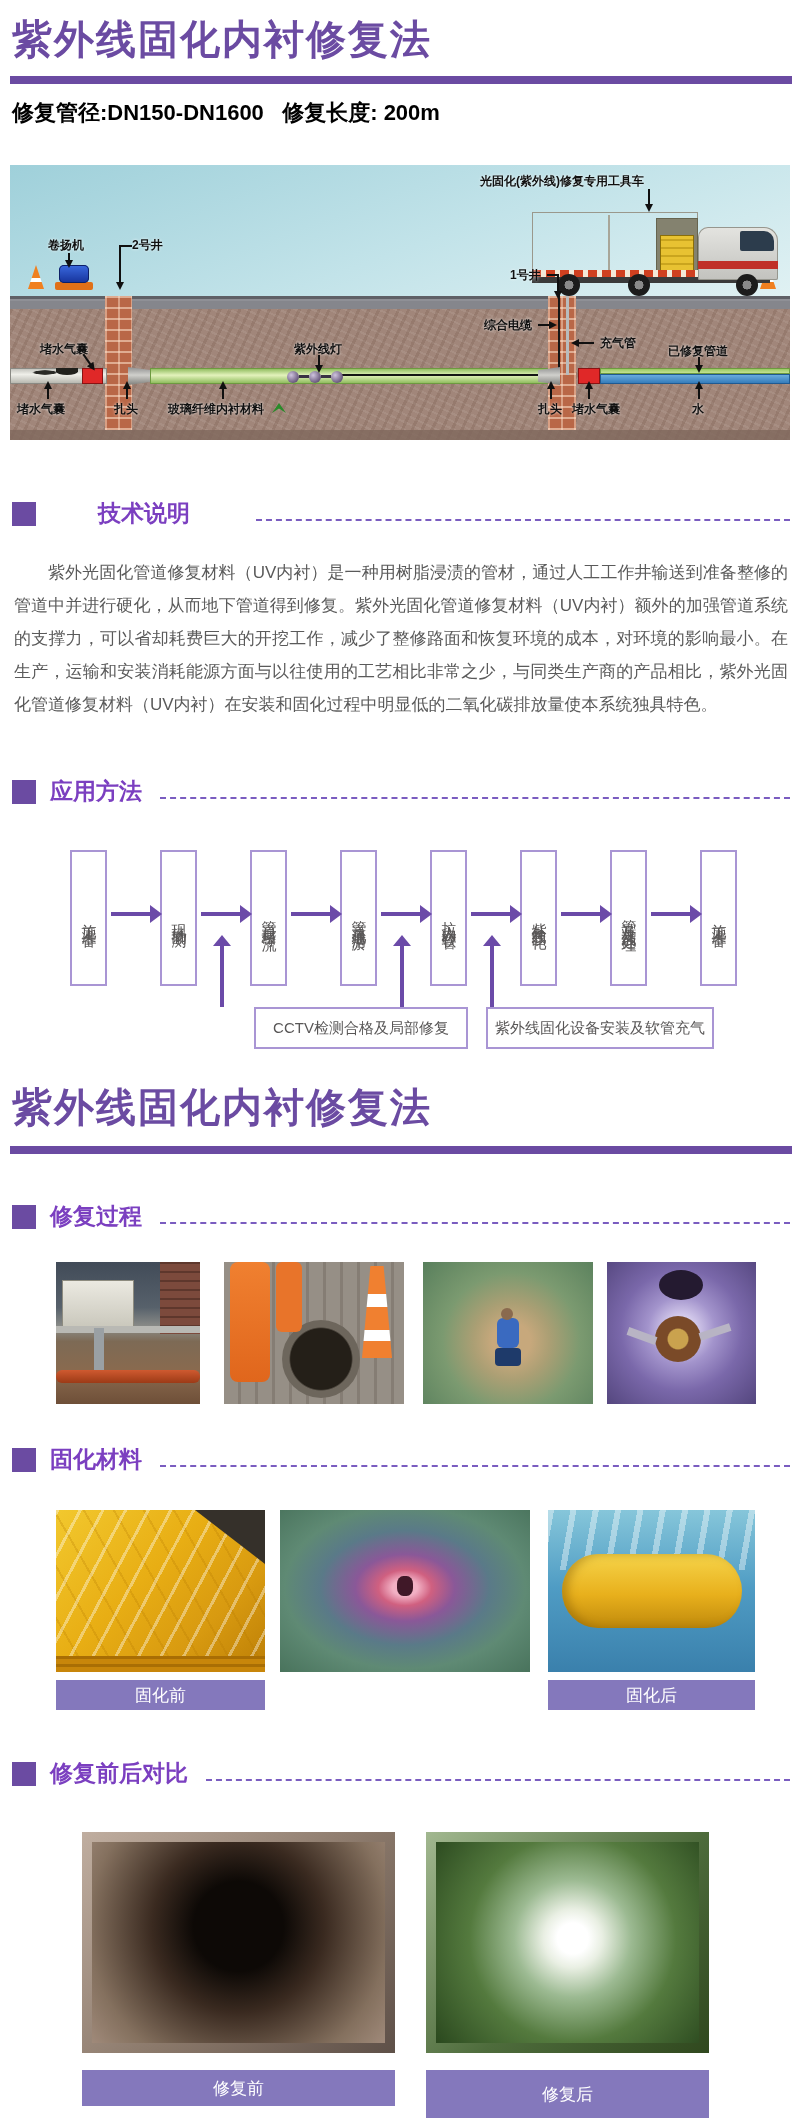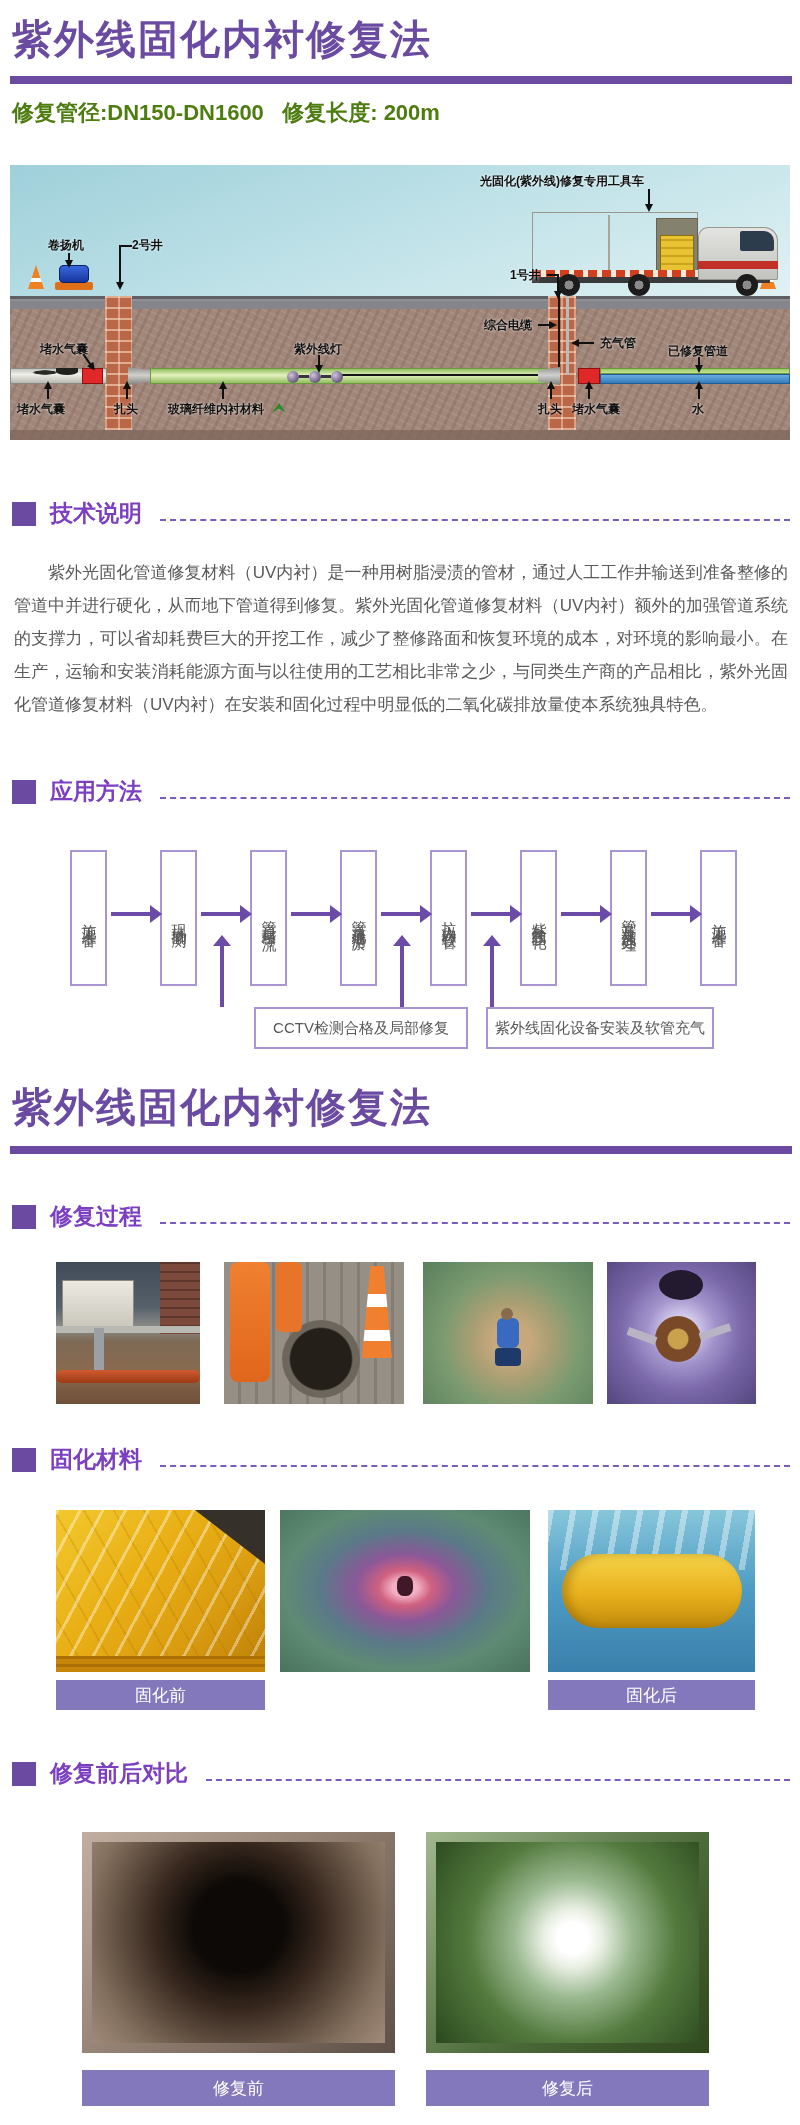--- a/index.html
+++ b/index.html
@@ -2,21 +2,21 @@
 <html><head>
 <meta charset="utf-8">
 <style>
   html,body{margin:0;padding:0;background:#fff;}
   .page{position:relative;width:800px;height:2125px;background:#fff;overflow:hidden;
         font-family:"Liberation Sans","DejaVu Sans",sans-serif;}
   .abs{position:absolute;}
   
   .bigtitle{position:absolute;left:12px;font-size:40px;font-weight:bold;color:#6b4ba2;letter-spacing:2px;white-space:nowrap;}
   .bigrule{position:absolute;left:10px;width:782px;height:8px;background:#6b4ba2;}
-  .subtitle{position:absolute;left:12px;font-size:22px;font-weight:bold;color:#4d7c0f;white-space:pre;}
+  .subtitle{position:absolute;left:12px;font-size:22px;font-weight:bold;color:#000000;white-space:pre;}
   
   .sechdr{position:absolute;left:12px;right:10px;display:flex;align-items:flex-end;}
   .sq{width:24px;height:24px;background:#6b4ba2;margin-right:14px;flex:0 0 auto;}
   .sectitle{font-size:23px;font-weight:bold;color:#7b3fc0;line-height:26px;white-space:nowrap;}
   .dashline{flex:1;border-bottom:2px dashed #7a5cc0;margin:0 0 5px 18px;}
   
   .para{position:absolute;left:14px;width:774px;font-size:17px;line-height:33px;color:#5a5a5a;
         text-align:justify;text-indent:2em;}
   
   .diagram{position:absolute;left:10px;top:165px;width:780px;height:275px;overflow:hidden;background:#bfe2e8;}
@@ -153,21 +153,21 @@
     <div class="dlabel" style="left:528px;top:236px;">扎头</div>
     <i class="arrv up" style="left:540px;top:223px;height:11px;"></i>
 
     <div class="dlabel" style="left:562px;top:236px;">堵水气囊</div>
     <i class="arrv up" style="left:578px;top:223px;height:11px;"></i>
 
     <div class="dlabel" style="left:682px;top:236px;">水</div>
     <i class="arrv up" style="left:688px;top:223px;height:11px;"></i>
   </div>
 
-  <div class="sechdr" style="top:500px;">
+  <div class="sechdr" style="top:500px;gap:48px;">
     <span class="sq"></span>
     <span class="sectitle">技术说明</span>
     <span class="dashline"></span>
   </div>
   <div class="para" style="top:556px;">紫外光固化管道修复材料（UV内衬）是一种用树脂浸渍的管材，通过人工工作井输送到准备整修的管道中并进行硬化，从而地下管道得到修复。紫外光固化管道修复材料（UV内衬）额外的加强管道系统的支撑力，可以省却耗费巨大的开挖工作，减少了整修路面和恢复环境的成本，对环境的影响最小。在生产，运输和安装消耗能源方面与以往使用的工艺相比非常之少，与同类生产商的产品相比，紫外光固化管道修复材料（UV内衬）在安装和固化过程中明显低的二氧化碳排放量使本系统独具特色。</div>
 
   <div class="sechdr" style="top:778px;">
     <span class="sq"></span>
     <span class="sectitle">应用方法</span>
     <span class="dashline"></span>
@@ -260,15 +260,15 @@
   </div>
 
   <div class="frame" style="left:82px;top:1832px;width:313px;height:221px;background:linear-gradient(135deg,#c0aea0 0%,#8a786a 55%,#5e5048 100%);">
     <div class="inner" style="background:radial-gradient(circle at 50% 42%,#0d0906 0 24%,#3a2a20 46%,#84705e 80%,#a08a7a 100%);"></div>
   </div>
   <div class="frame" style="left:426px;top:1832px;width:283px;height:221px;background:linear-gradient(135deg,#a2b890 0%,#4e6c3c 55%,#30481e 100%);">
     <div class="inner" style="background:radial-gradient(circle at 52% 48%,#ffffff 0 9%,#e9efe3 17%,#9cba92 34%,#547a3e 60%,#2a481e 100%);"></div>
   </div>
 
   <div class="cap" style="left:82px;top:2070px;width:313px;height:36px;">修复前</div>
-  <div class="cap" style="left:426px;top:2070px;width:283px;height:36px;">修复后</div>
+  <div class="cap" style="left:426px;top:2070px;width:283px;height:48px;">修复后</div>
 
 </div>
 
 </body></html>

